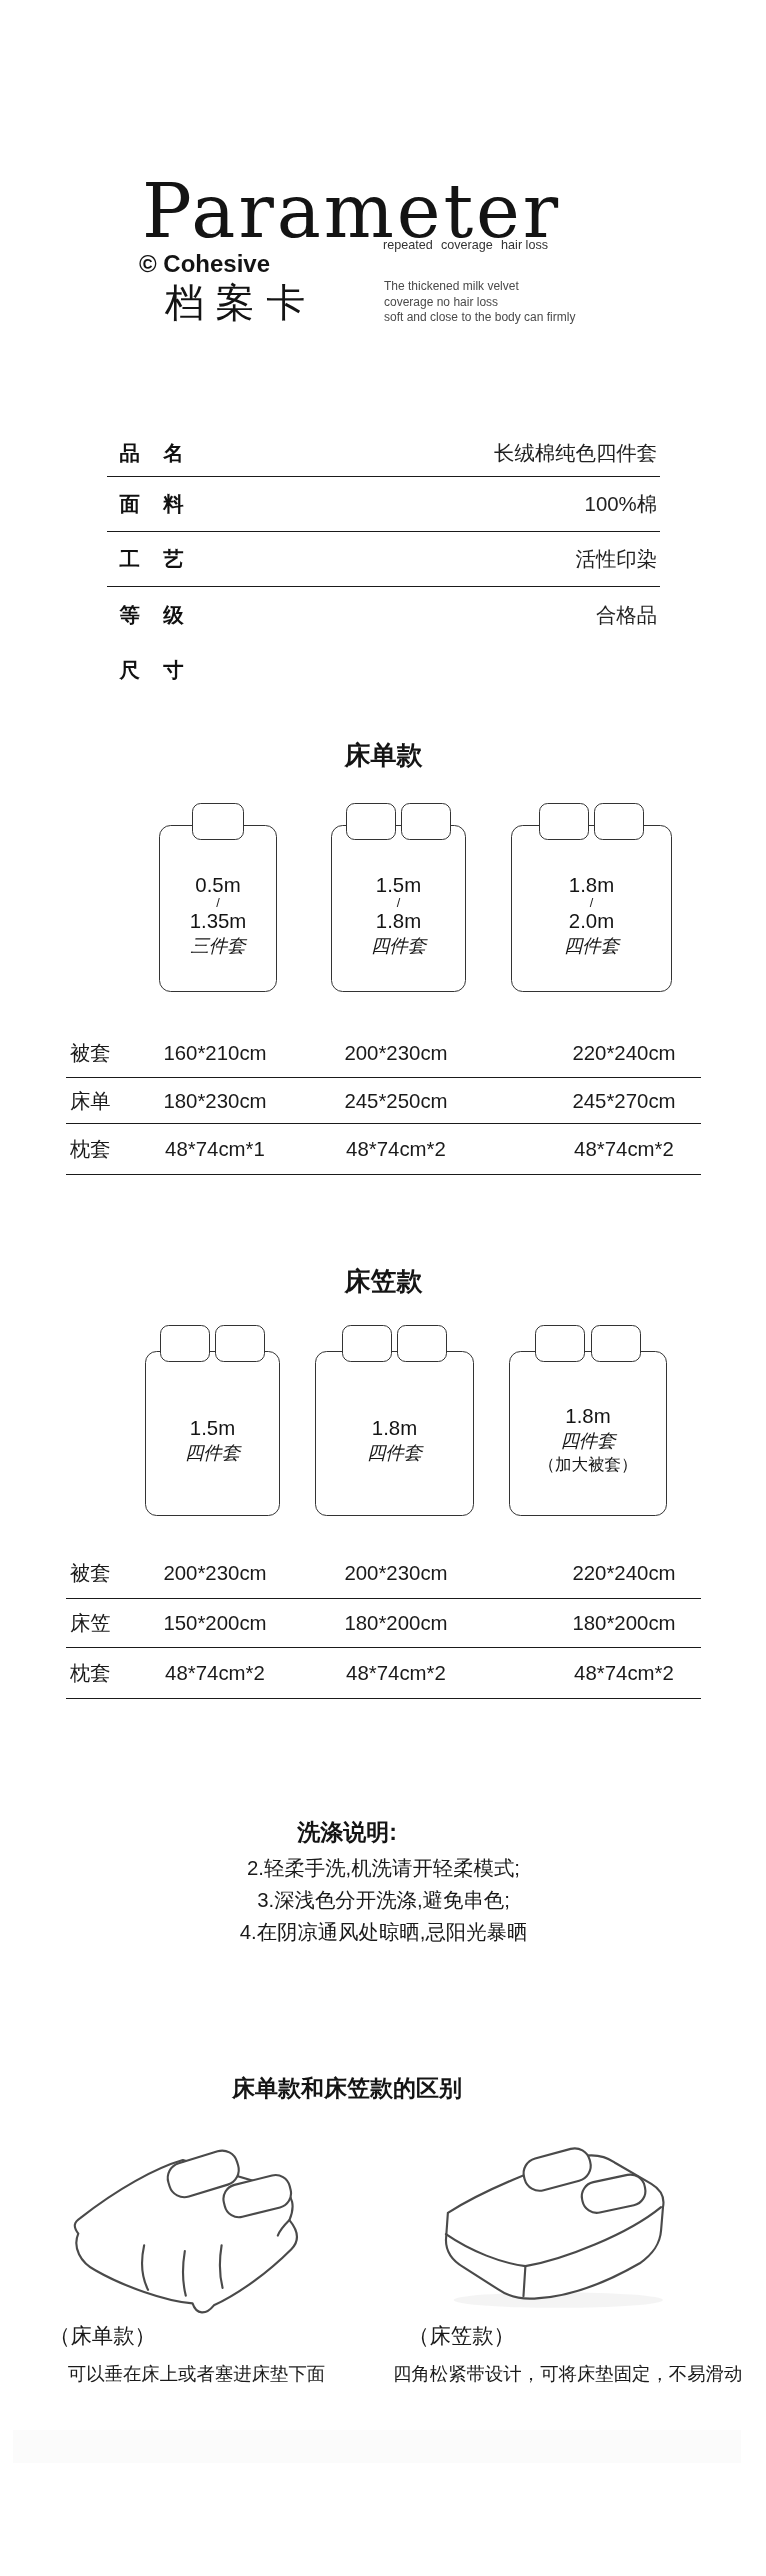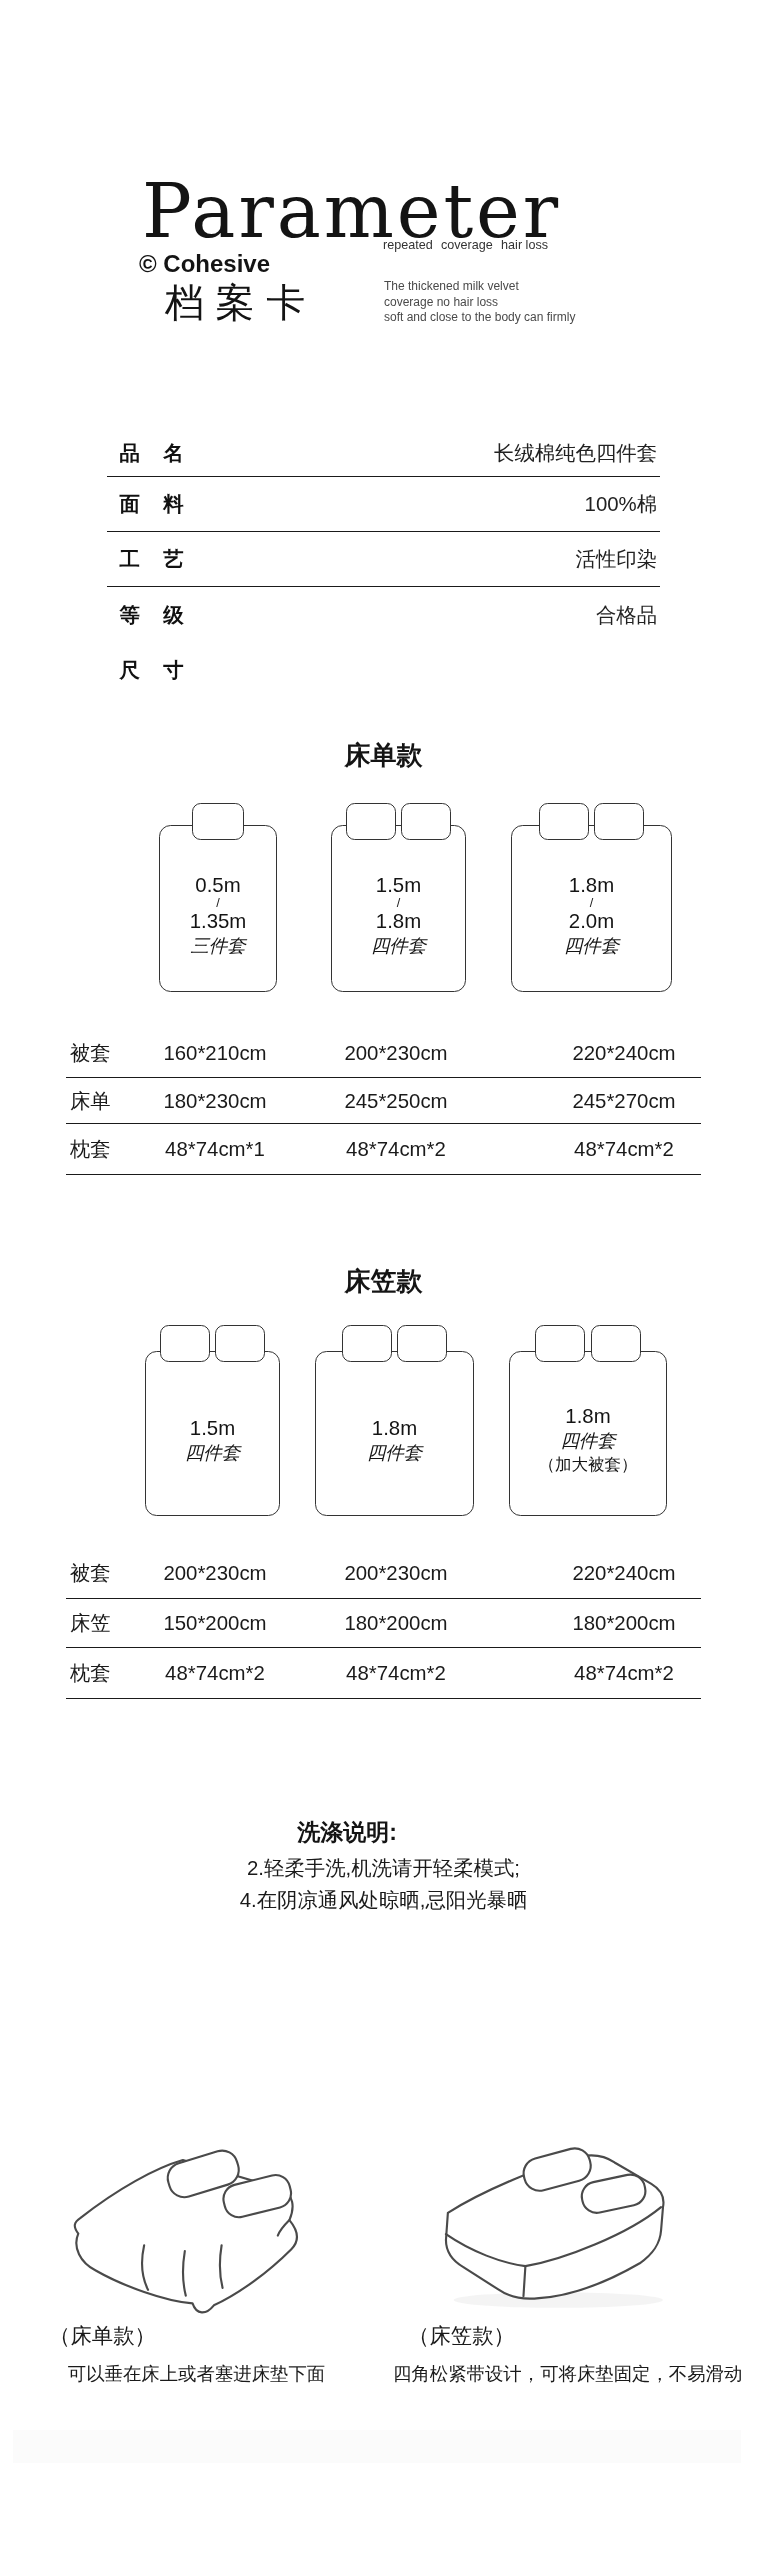--- a/index.html
+++ b/index.html
@@ -236,23 +236,25 @@
       <span class="sl">枕套</span>
       <span class="sv v1">48*74cm*2</span>
       <span class="sv v2">48*74cm*2</span>
       <span class="sv v3">48*74cm*2</span>
     </div>
   </div>
 
   <div class="abs bold-title" style="top:1817px">洗涤说明:</div>
   <div class="abs wash-lines">
     <div>2.轻柔手洗,机洗请开轻柔模式;</div>
+    <div>3.深浅色分开洗涤,避免串色;</div>
     <div>4.在阴凉通风处晾晒,忌阳光暴晒</div>
   </div>
 
+  <div class="abs bold-title" style="top:2073px">床单款和床笠款的区别</div>
 
   <svg class="abs" style="left:49px;top:2131px" width="291" height="184" viewBox="0 0 300 190">
     <g fill="none" stroke="#4a4a4a" stroke-width="2.2" stroke-linecap="round" stroke-linejoin="round">
       <path fill="#ffffff" d="M32,90 C70,60 110,38 138,30 L240,60 C252,66 254,78 248,92 C258,104 258,114 250,122 C226,146 196,168 170,180 C162,190 152,190 148,178 C120,176 76,160 48,144 C32,136 24,120 30,106 C24,98 26,94 32,90 Z"></path>
       <path d="M98,118 C94,136 96,152 102,164"></path>
       <path d="M140,124 C137,142 138,158 141,170"></path>
       <path d="M178,118 C175,136 176,150 179,162"></path>
       <path d="M248,92 C242,98 238,103 236,108"></path>
       <g transform="rotate(-17 160 44)">
           <rect x="122" y="26" width="74" height="36" rx="16" fill="#ffffff"></rect>

